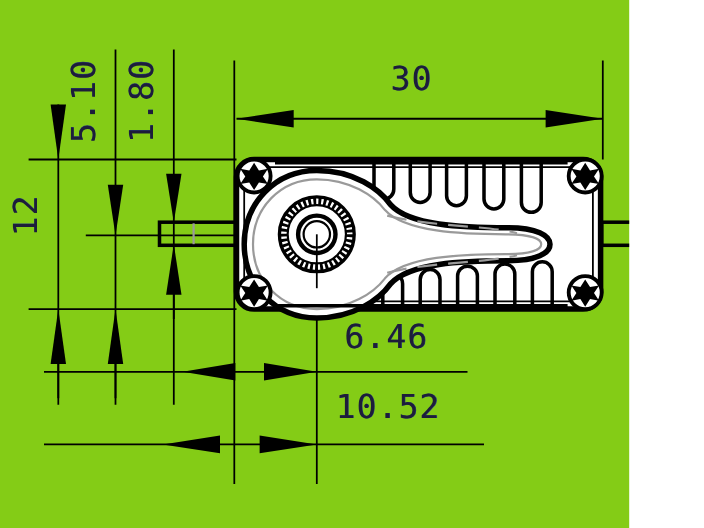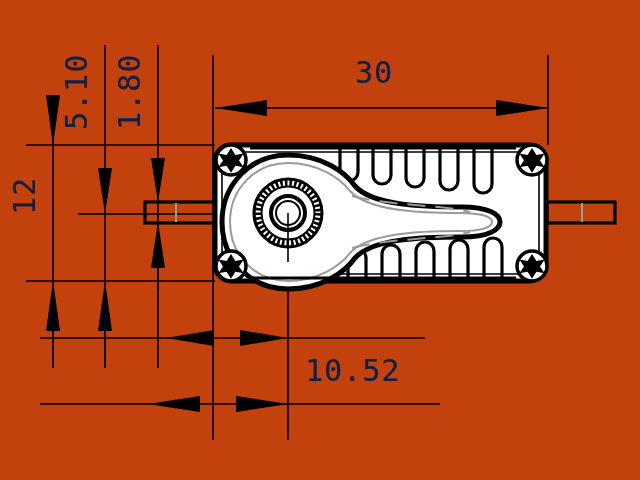--- a/index.html
+++ b/index.html
@@ -1,18 +1,18 @@
 <!DOCTYPE html>
 <html><head>
 <meta charset="utf-8">
 <style>
   html,body{margin:0;padding:0;background:#ffffff;}
   #page{
-    position:relative;width:640px;height:480px;overflow:hidden;
-    background:#c2410c;
+    position:relative;width:572px;height:480px;overflow:hidden;
+    background:#84cc16;
     font-family:"DejaVu Sans Mono","Liberation Mono",monospace;
   }
   #page svg{position:absolute;left:0;top:0;width:640px;height:480px;}
   .dimtxt{
     position:absolute;
     color:#1d1d3a;
     font-family:"DejaVu Sans Mono","Liberation Mono",monospace;
     font-size:30px;
     letter-spacing:1px;
     white-space:nowrap;
@@ -195,16 +195,17 @@
   </svg>
 
   <div class="dimtxt" style="left:355px;top:58px;">30</div>
 
   <div class="dimtxt rot" style="left:10px;top:215px;">12</div>
 
   <div class="dimtxt rot" style="left:62px;top:130px;">5.10</div>
 
   <div class="dimtxt rot" style="left:115px;top:130px;">1.80</div>
 
+  <div class="dimtxt" style="left:313px;top:292px;">6.46</div>
 
   <div class="dimtxt" style="left:305px;top:356px;">10.52</div>
 
 </div>
 
 </body></html>

